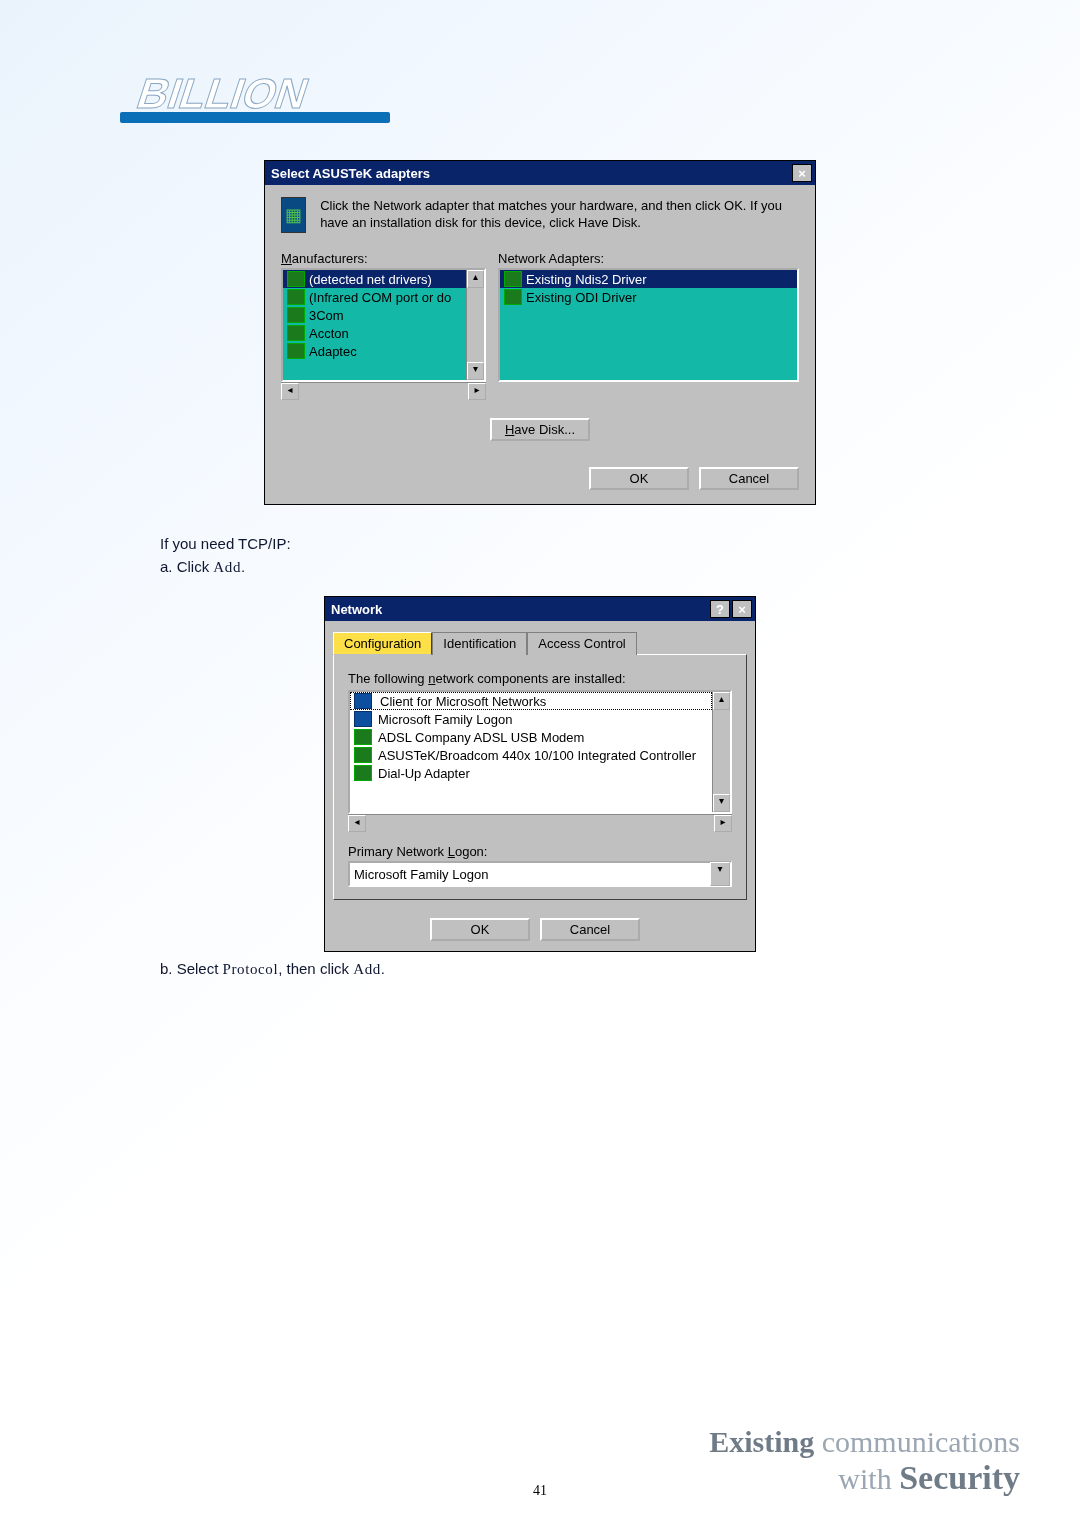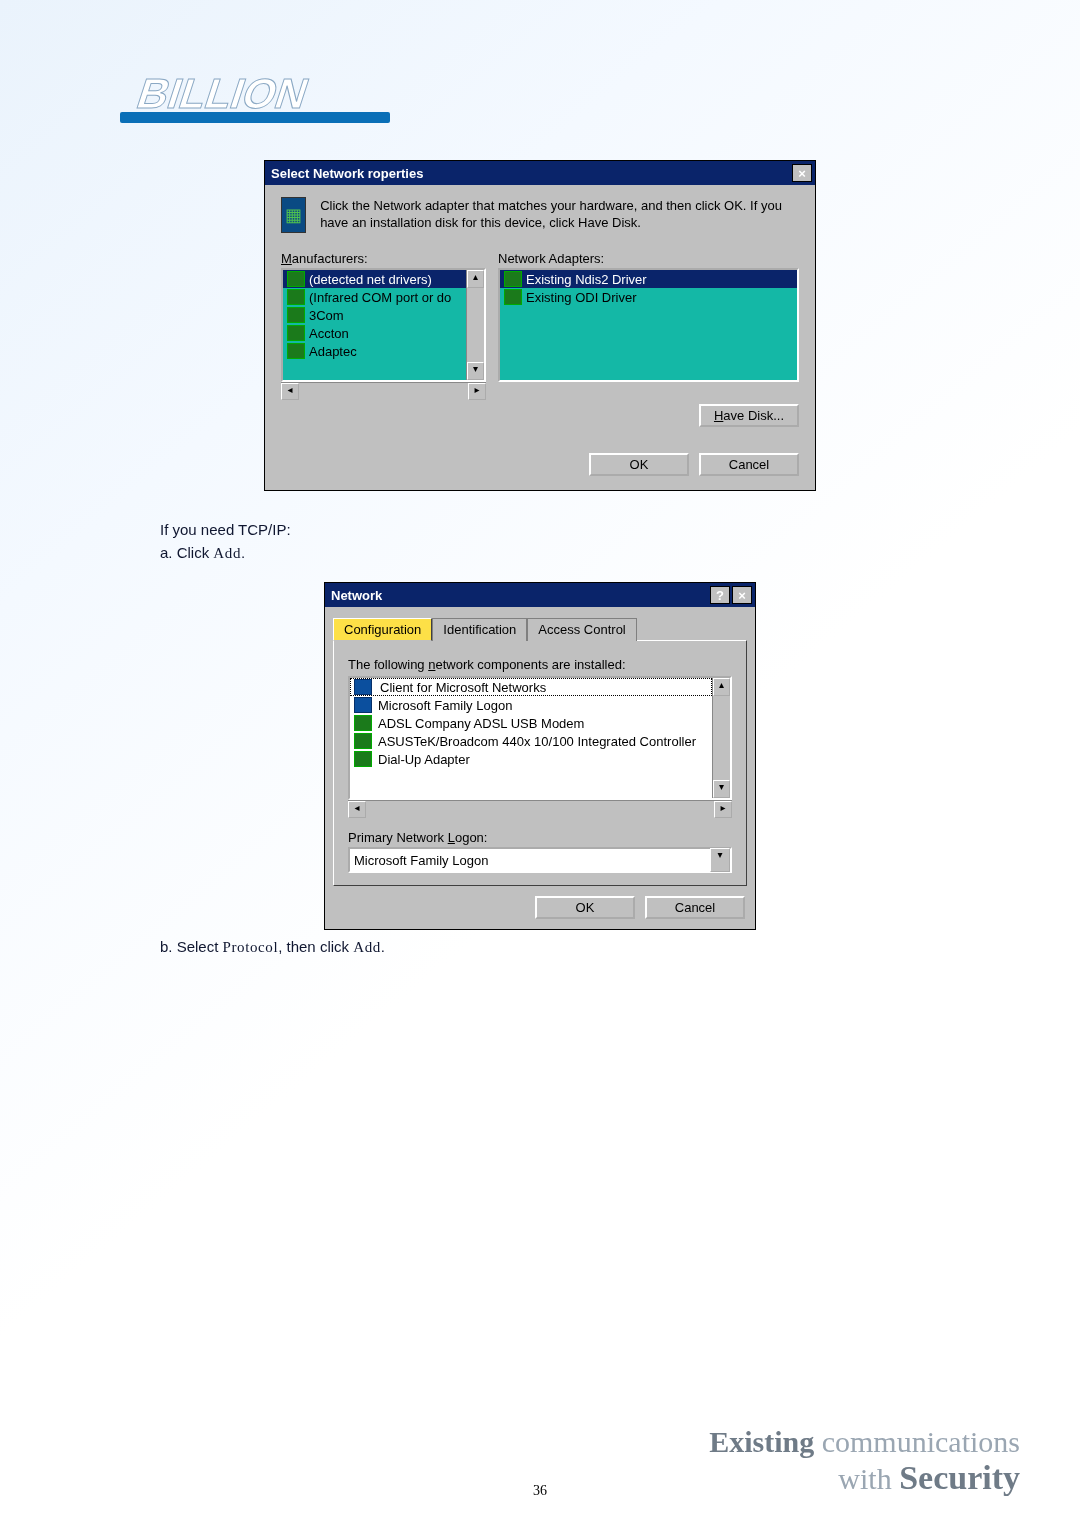--- a/index.html
+++ b/index.html
@@ -23,21 +23,21 @@
   .listbox{border:2px inset #fff;background:#14b8a6;height:110px;position:relative;overflow:hidden}
   .listbox.left{display:flex}
   .listbox .items{flex:1;overflow:hidden}
   .li{display:flex;align-items:center;gap:4px;padding:1px 4px;font-size:13px;white-space:nowrap}
   .li.sel{background:#0a246a;color:#fff}
   .li .nic{width:16px;height:14px;display:inline-block;background:#1b7a1b;border:1px solid #0a0}
   .sb{width:17px;background:#c0c0c0;border-left:1px solid #888;display:flex;flex-direction:column;justify-content:space-between}
   .sbbtn{height:16px;background:#c0c0c0;border:1px outset #fff;text-align:center;font-size:10px;line-height:12px}
   .hs{height:17px;background:#c0c0c0;border-top:1px solid #888;display:flex;justify-content:space-between}
   .hsb{width:16px;background:#c0c0c0;border:1px outset #fff;text-align:center;font-size:10px}
-  .btnrow{display:flex;justify-content:flex-end;gap:10px;margin-top:4px}
+  .btnrow{display:flex;justify-content:center;gap:10px;margin-top:18px}
   .btnrow.split{justify-content:flex-end}
   button.win9x{font-family:"MS Sans Serif",Tahoma,sans-serif;font-size:13px;background:#c0c0c0;border:2px outset #fff;padding:2px 0;min-width:100px}
   button.win9x:disabled{color:#808080;text-shadow:1px 1px 0 #fff}
   .u{text-decoration:underline}
   .body-text{font-size:15px;color:#0f1630;margin:30px 0 6px 40px}
   .body-text2{font-size:15px;color:#0f1630;margin:0 0 20px 40px}
   .body-text .mono,.body-text2 .mono{font-family:Verdana,Tahoma;letter-spacing:.6px}
   
   .win2{width:430px;margin:14px auto 0 auto}
   .tabs{display:flex;margin-top:10px;margin-left:8px}
@@ -76,21 +76,21 @@
     <svg width="290" height="60" viewBox="0 0 290 60">
       <g transform="skewX(-18)">
         <text x="28" y="42" font-family="Arial Black,Arial" font-size="42" font-weight="900" fill="#ffffff" stroke="#8aa8c4" stroke-width="1">BILLION</text>
       </g>
     </svg>
     <div class="bar"></div>
   </div>
 
   <div class="win d1">
     <div class="title">
-      <span>Select Network roperties</span>
+      <span>Select ASUSTeK adapters</span>
       <div class="tbtns">
         <div class="tbtn">×</div>
       </div>
     </div>
     <div class="dlg-body">
       <div class="dlg-row">
         <div class="miniicon">▦</div>
         <div class="instr">Click the Network adapter that matches your hardware, and then click OK. If you have an installation disk for this device, click Have Disk.</div>
       </div>
       <div class="cols">
@@ -220,18 +220,18 @@
     <div class="btnrow" style="padding:0 10px 10px 0">
       <button class="win9x">OK</button>
       <button class="win9x">Cancel</button>
     </div>
   </div>
 
   <div class="body-text" style="margin-top:8px">
     <span>b. Select </span><span class="mono">Protocol</span><span>, then click </span><span class="mono">Add</span><span>.</span>
   </div>
 
-  <div class="pagefoot">36</div>
+  <div class="pagefoot">41</div>
   <div class="slogan">
     <div class="l1"><b>Existing</b> <span>communications</span></div>
     <div class="l2"><span>with</span> <b>Security</b></div>
   </div>
 </div>
 
 </body></html>

